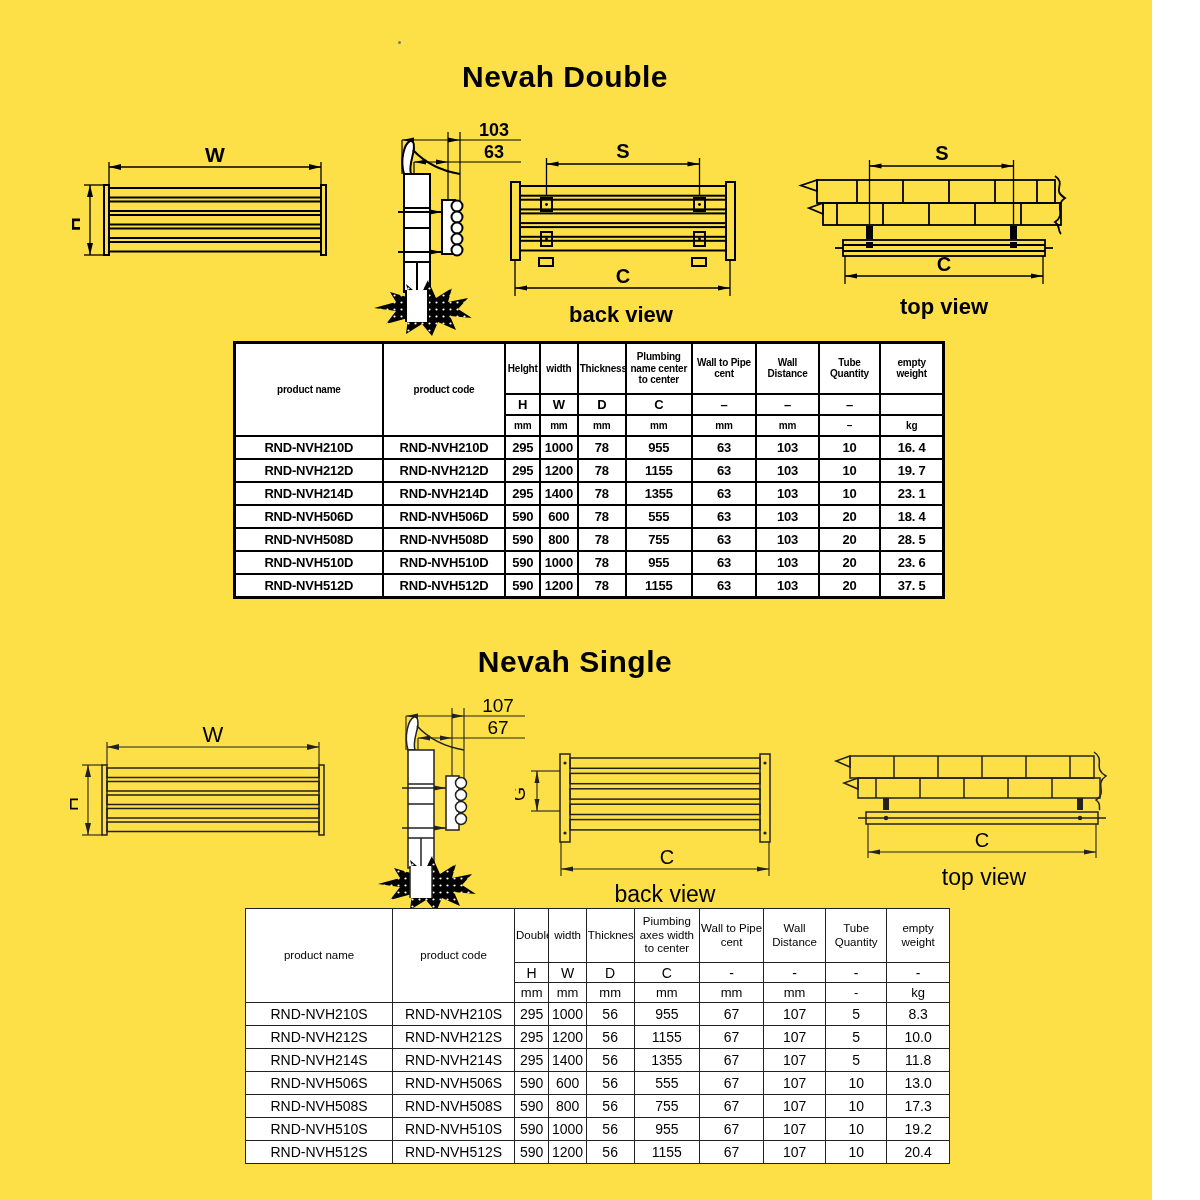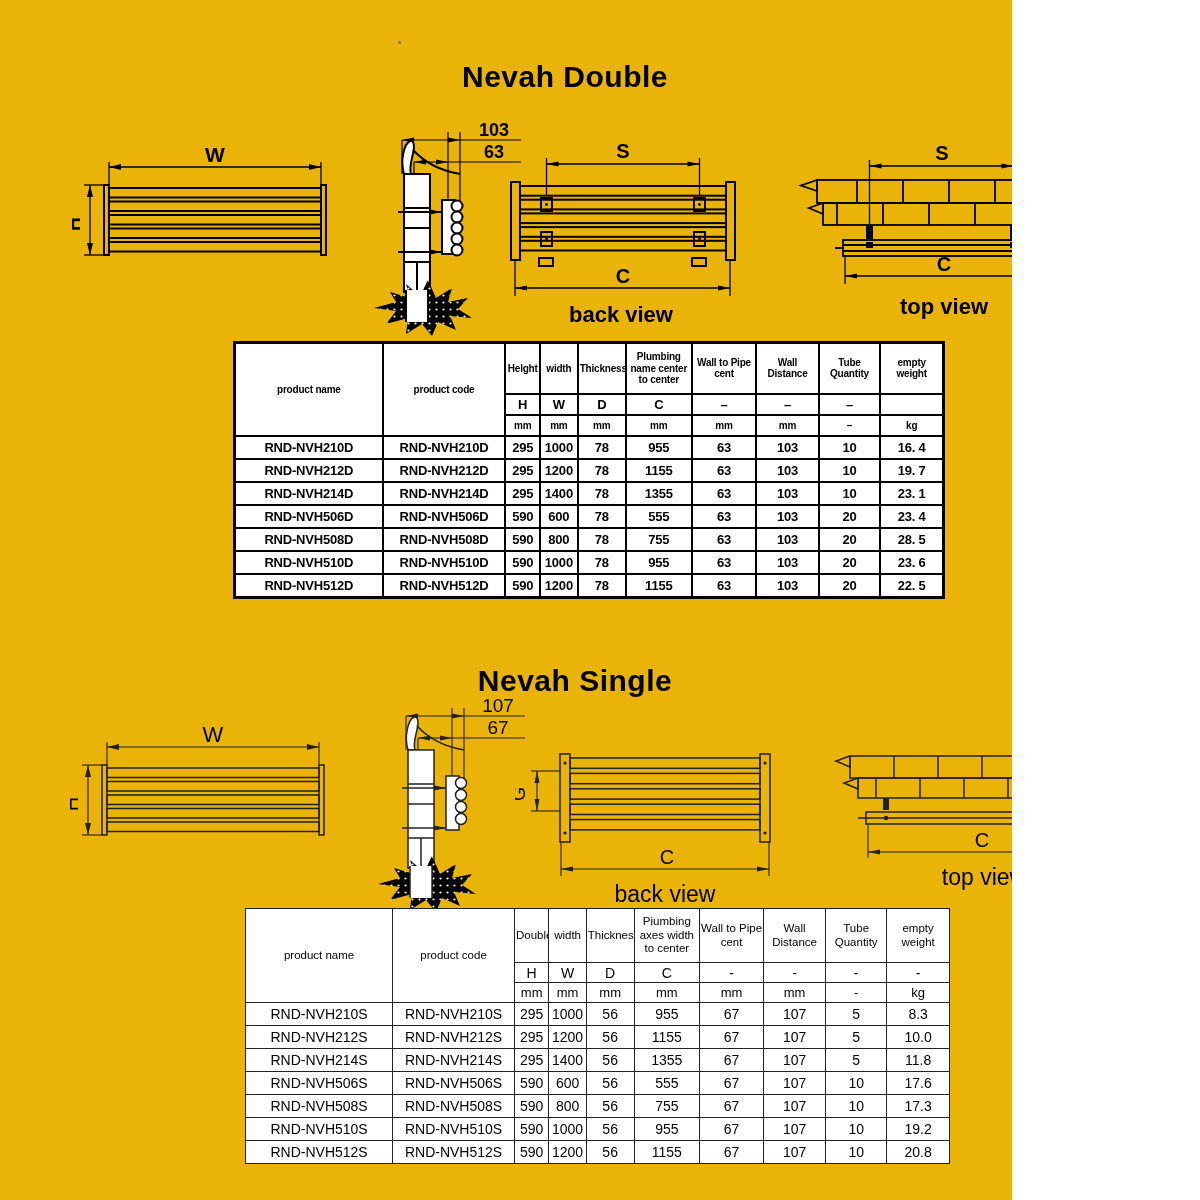--- a/index.html
+++ b/index.html
@@ -1,16 +1,16 @@
 <!DOCTYPE html>
 <html><head>
 <meta charset="utf-8">
 <style>
   html,body{margin:0;padding:0;background:#fff;}
-  #canvas{position:relative;width:1012px;height:1200px;background:#eab308;overflow:hidden;
+  #canvas{position:relative;width:1152px;height:1200px;background:#fde047;overflow:hidden;
           font-family:"Liberation Sans",sans-serif;color:#000;}
   .abs{position:absolute;}
   .stray{position:absolute;left:398px;top:41px;width:3px;height:3px;background:#777;border-radius:50%;}
   .title{position:absolute;font-weight:bold;font-size:30px;letter-spacing:0.5px;text-align:center;color:#000;}
   svg text{font-family:"Liberation Sans",sans-serif;fill:#000;}
   svg .bolddim{font-weight:bold;}
   
   table.spec{position:absolute;border-collapse:collapse;table-layout:fixed;background:#fff;}
   table.spec td{text-align:center;vertical-align:middle;padding:0 1px;overflow:hidden;}
   
@@ -297,21 +297,21 @@
         <tr>
           <td>RND-NVH506D</td>
           <td>RND-NVH506D</td>
           <td>590</td>
           <td>600</td>
           <td>78</td>
           <td>555</td>
           <td>63</td>
           <td>103</td>
           <td>20</td>
-          <td>23. 4</td>
+          <td>18. 4</td>
         </tr>
         <tr>
           <td>RND-NVH508D</td>
           <td>RND-NVH508D</td>
           <td>590</td>
           <td>800</td>
           <td>78</td>
           <td>755</td>
           <td>63</td>
           <td>103</td>
@@ -333,26 +333,26 @@
         <tr>
           <td>RND-NVH512D</td>
           <td>RND-NVH512D</td>
           <td>590</td>
           <td>1200</td>
           <td>78</td>
           <td>1155</td>
           <td>63</td>
           <td>103</td>
           <td>20</td>
-          <td>22. 5</td>
+          <td>37. 5</td>
         </tr>
       </tbody>
   </table>
 
-  <div class="title" style="left:395px;top:645px;width:360px;margin-top:19px;">Nevah Single</div>
+  <div class="title" style="left:395px;top:645px;width:360px;">Nevah Single</div>
 
   <svg class="abs" style="left:70px;top:692px" width="280" height="160" viewBox="0 0 280 160">
     <g stroke="#222" stroke-width="1.5" fill="none">
       <rect x="32" y="73" width="5" height="70"></rect>
         <rect x="249" y="73" width="5" height="70"></rect>
       <rect x="37" y="76" width="212" height="9.5"></rect>
       <rect x="37" y="89.5" width="212" height="9.5"></rect>
       <rect x="37" y="103" width="212" height="9.5"></rect>
       <rect x="37" y="116.5" width="212" height="9.5"></rect>
       <rect x="37" y="130" width="212" height="9.5"></rect>
@@ -587,21 +587,21 @@
         <tr>
           <td>RND-NVH506S</td>
           <td>RND-NVH506S</td>
           <td>590</td>
           <td>600</td>
           <td>56</td>
           <td>555</td>
           <td>67</td>
           <td>107</td>
           <td>10</td>
-          <td>17.6</td>
+          <td>13.0</td>
         </tr>
         <tr>
           <td>RND-NVH508S</td>
           <td>RND-NVH508S</td>
           <td>590</td>
           <td>800</td>
           <td>56</td>
           <td>755</td>
           <td>67</td>
           <td>107</td>
@@ -623,18 +623,18 @@
         <tr>
           <td>RND-NVH512S</td>
           <td>RND-NVH512S</td>
           <td>590</td>
           <td>1200</td>
           <td>56</td>
           <td>1155</td>
           <td>67</td>
           <td>107</td>
           <td>10</td>
-          <td>20.8</td>
+          <td>20.4</td>
         </tr>
       </tbody>
   </table>
 
 </div>
 
 </body></html>

